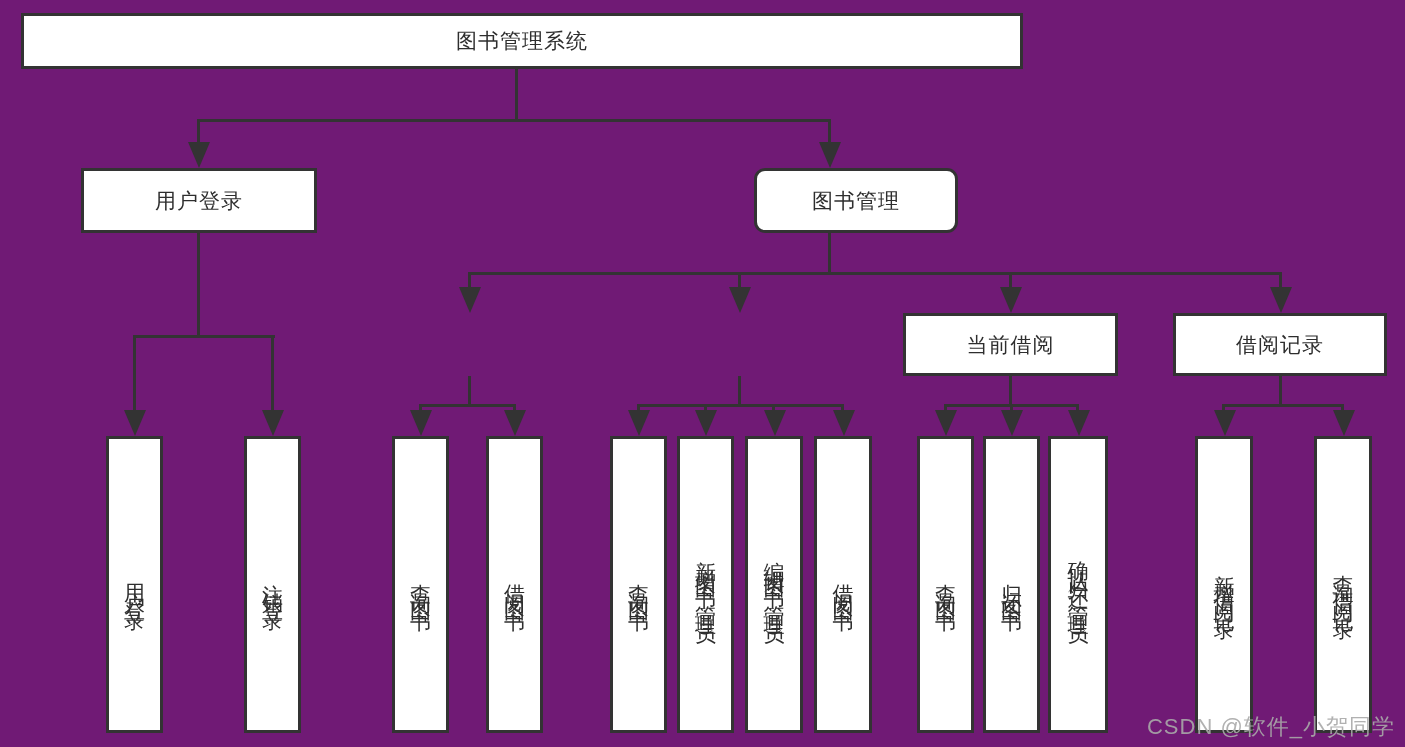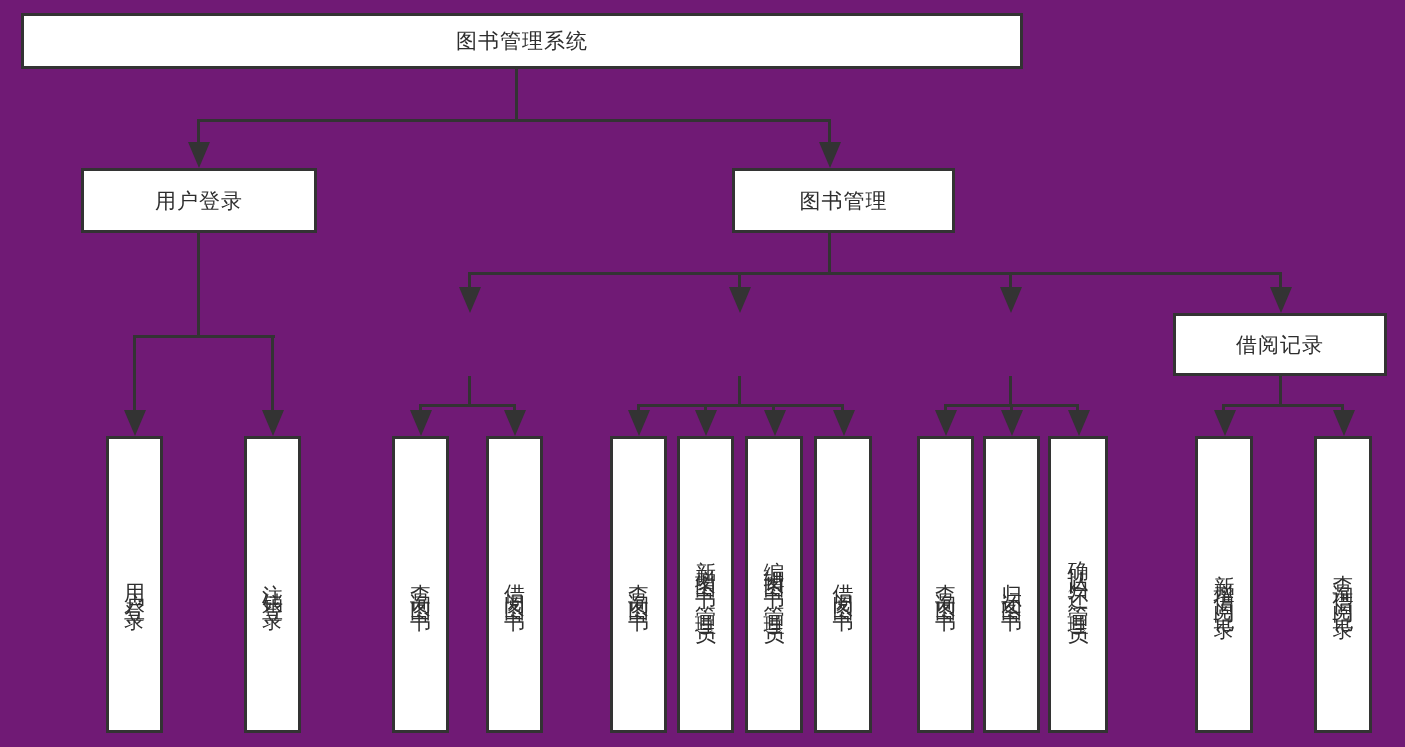--- a/index.html
+++ b/index.html
@@ -63,24 +63,27 @@
 
 <div class="canvas">
 
   <div class="box" style="left:21px; top:13px; width:1002px; height:56px;">
     <span>图书管理系统</span>
   </div>
 
   <div class="box" style="left:81px; top:168px; width:236px; height:65px;">
     <span>用户登录</span>
   </div>
-  <div class="box" style="left:732px; top:168px; width:223px; height:65px;">
+  <div class="box" style="left:754px; top:168px; width:204px; height:65px;border-radius:11px;">
     <span>图书管理</span>
   </div>
 
+  <div class="box" style="left:903px; top:313px; width:215px; height:63px;">
+    <span>当前借阅</span>
+  </div>
   <div class="box" style="left:1173px; top:313px; width:214px; height:63px;">
     <span>借阅记录</span>
   </div>
 
   <div class="box" style="left:106px; top:436px; width:57px; height:297px;">
     <span class="vlabel">用户登录</span>
   </div>
   <div class="box" style="left:244px; top:436px; width:57px; height:297px;">
     <span class="vlabel">注销登录</span>
   </div>
@@ -174,14 +177,15 @@
   <div class="line" style="left:1076px; top:404px; width:3px; height:12px;"></div>
   <div class="arrowhead" style="left:1068px; top:410px;"></div>
 
   <div class="line" style="left:1279px; top:376px; width:3px; height:31px;"></div>
   <div class="line" style="left:1223px; top:404px; width:121px; height:3px;"></div>
   <div class="line" style="left:1222px; top:404px; width:3px; height:12px;"></div>
   <div class="arrowhead" style="left:1214px; top:410px;"></div>
   <div class="line" style="left:1341px; top:404px; width:3px; height:12px;"></div>
   <div class="arrowhead" style="left:1333px; top:410px;"></div>
 
+  <div class="watermark">CSDN @软件_小贺同学</div>
 
 </div>
 
 </body></html>

